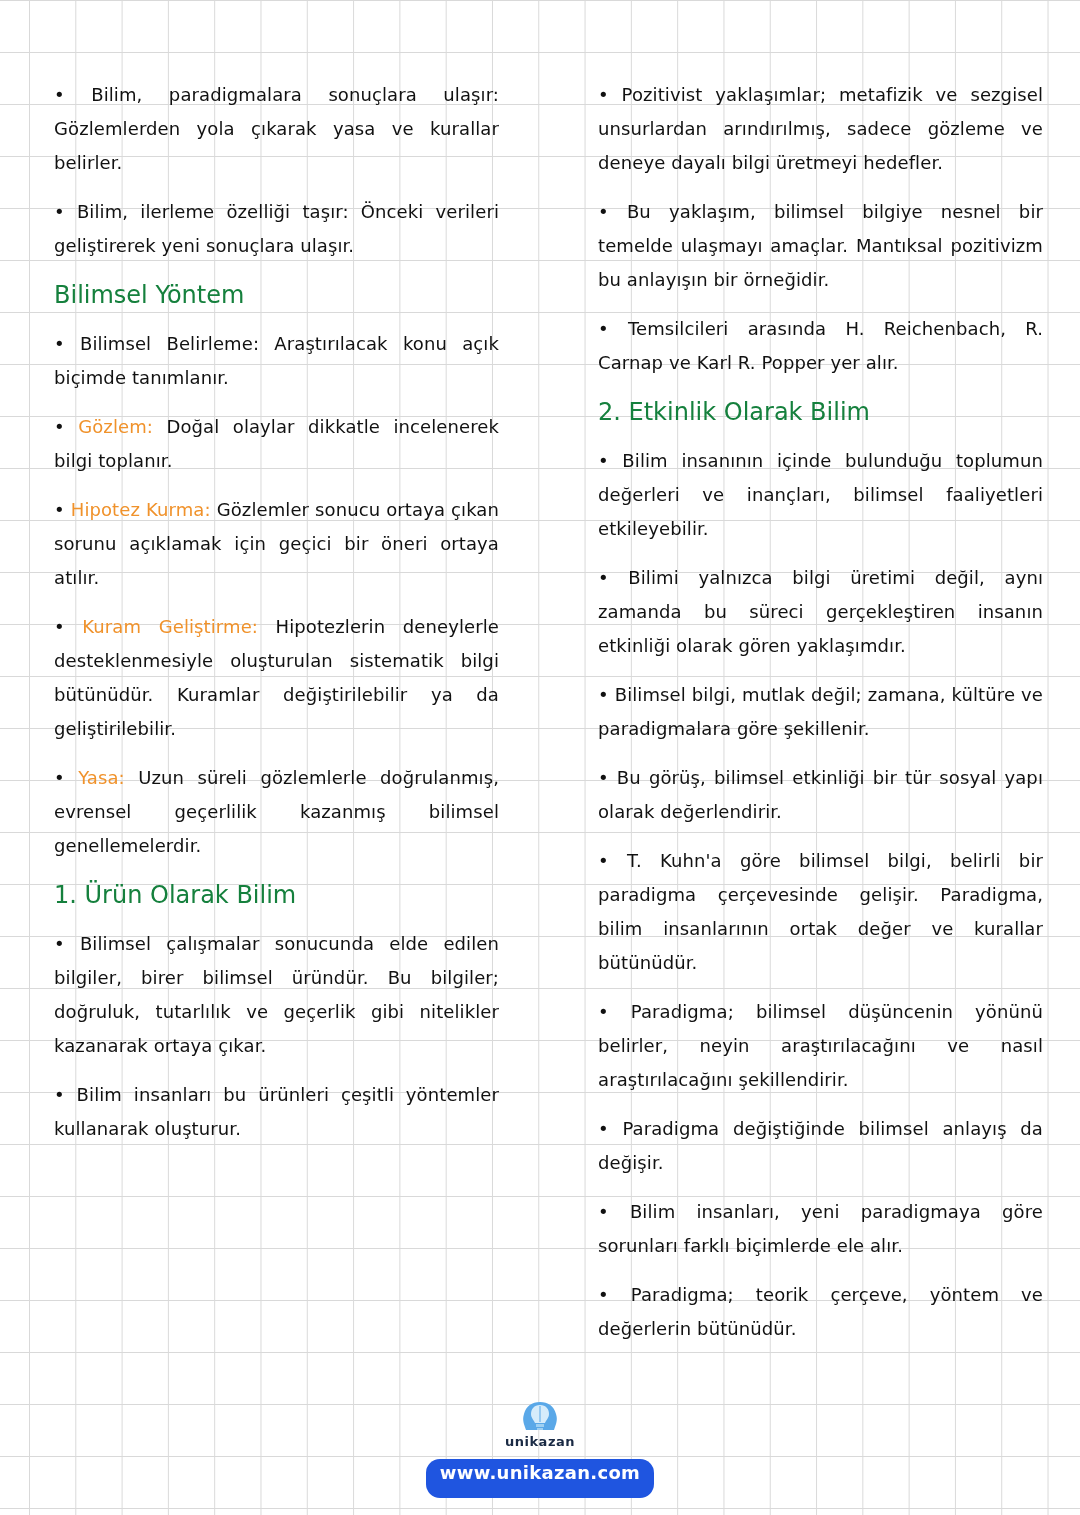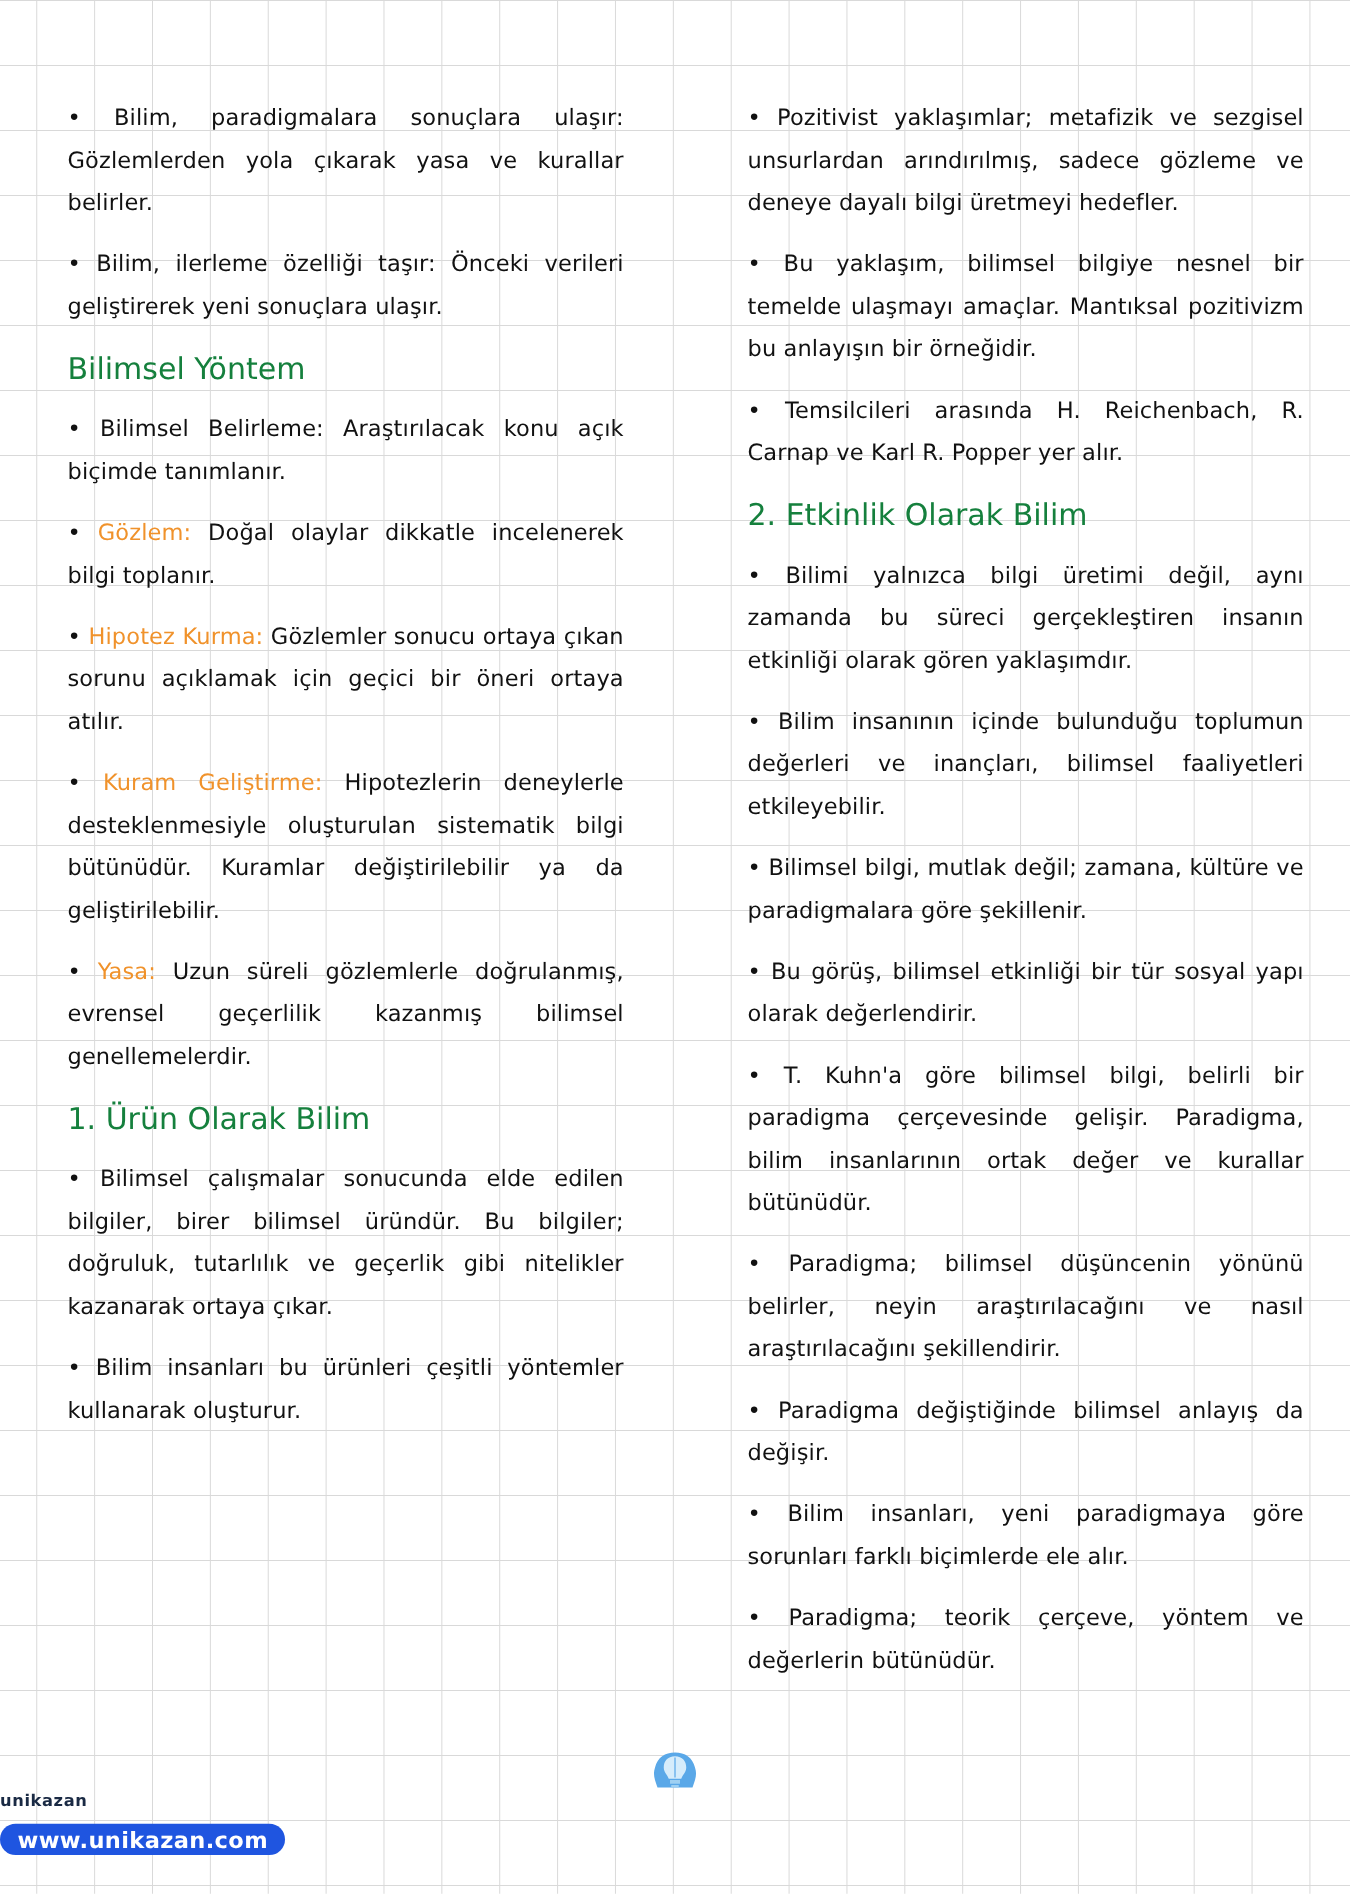--- a/index.html
+++ b/index.html
@@ -37,21 +37,21 @@
     color: #15803d;
     margin: 10px 0 15px 0;
     font-weight: normal;
   }
   .term { color: #f0922b; }
   .footer {
     position: absolute;
     left: 0;
     width: 1080px;
     top: 1400px;
-    text-align: left;
+    text-align: center;
   }
   .logo-icon {
     display: block;
     margin: 0 auto;
     width: 40px;
     height: 34px;
   }
   .logo-text {
     display: block;
     font-size: 13px;
@@ -60,21 +60,21 @@
     margin-top: 0px;
     letter-spacing: 0.5px;
   }
   .url-badge {
     display: inline-block;
     margin-top: 10px;
     background: #1f55e0;
     color: #ffffff;
     font-weight: bold;
     font-size: 18px;
-    padding: 3px 14px 1px 14px;
+    padding: 3px 14px 15px 14px;
     border-radius: 14px;
     letter-spacing: 0.3px;
   }
 </style>
 </head>
 <body>
 
 <div class="col col-left">
   <p class="para">• Bilim, paradigmalara sonuçlara ulaşır: Gözlemlerden yola çıkarak yasa ve kurallar belirler.</p>
   <p class="para">• Bilim, ilerleme özelliği taşır: Önceki verileri geliştirerek yeni sonuçlara ulaşır.</p>
@@ -98,22 +98,22 @@
   <p class="para">• Bilim insanları bu ürünleri çeşitli yöntemler kullanarak oluşturur.</p>
 </div>
 
 <div class="col col-right">
   <p class="para">• Pozitivist yaklaşımlar; metafizik ve sezgisel unsurlardan arındırılmış, sadece gözleme ve deneye dayalı bilgi üretmeyi hedefler.</p>
   <p class="para">• Bu yaklaşım, bilimsel bilgiye nesnel bir temelde ulaşmayı amaçlar. Mantıksal pozitivizm bu anlayışın bir örneğidir.</p>
   <p class="para">• Temsilcileri arasında H. Reichenbach, R. Carnap ve Karl R. Popper yer alır.</p>
 
   <h2 class="heading">2. Etkinlik Olarak Bilim</h2>
 
+  <p class="para">• Bilim insanının içinde bulunduğu toplumun değerleri ve inançları, bilimsel faaliyetleri etkileyebilir.</p>
   <p class="para">• Bilimi yalnızca bilgi üretimi değil, aynı zamanda bu süreci gerçekleştiren insanın etkinliği olarak gören yaklaşımdır.</p>
-  <p class="para">• Bilim insanının içinde bulunduğu toplumun değerleri ve inançları, bilimsel faaliyetleri etkileyebilir.</p>
   <p class="para">• Bilimsel bilgi, mutlak değil; zamana, kültüre ve paradigmalara göre şekillenir.</p>
   <p class="para">• Bu görüş, bilimsel etkinliği bir tür sosyal yapı olarak değerlendirir.</p>
   <p class="para">• T. Kuhn'a göre bilimsel bilgi, belirli bir paradigma çerçevesinde gelişir. Paradigma, bilim insanlarının ortak değer ve kurallar bütünüdür.</p>
   <p class="para">• Paradigma; bilimsel düşüncenin yönünü belirler, neyin araştırılacağını ve nasıl araştırılacağını şekillendirir.</p>
   <p class="para">• Paradigma değiştiğinde bilimsel anlayış da değişir.</p>
   <p class="para">• Bilim insanları, yeni paradigmaya göre sorunları farklı biçimlerde ele alır.</p>
   <p class="para">• Paradigma; teorik çerçeve, yöntem ve değerlerin bütünüdür.</p>
 </div>
 
 <div class="footer">

